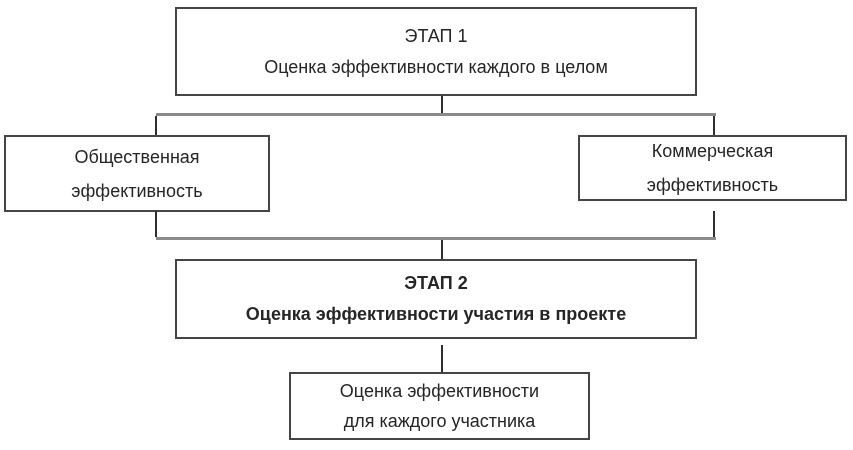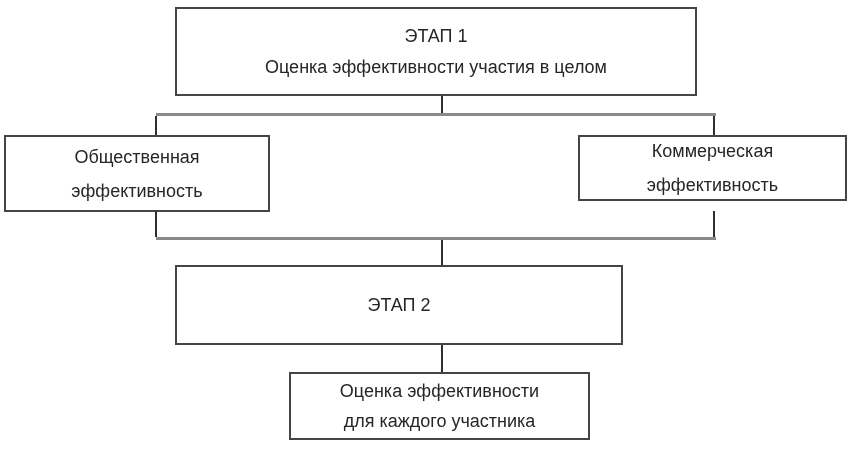--- a/index.html
+++ b/index.html
@@ -26,21 +26,21 @@
     align-items: center;
     text-align: center;
     color: var(--text, #262626);
     font-size: 18px;
   }
   .box .line { line-height: 31px; white-space: nowrap; }
   .box-stage1      { left: 175px; top: 7px;   width: 522px; height: 89px; }
   .box-social      { left: 4px;   top: 135px; width: 266px; height: 77px; justify-content: center; }
   .box-social .line, .box-commercial .line { line-height: 34px; }
   .box-commercial  { left: 578px; top: 135px; width: 269px; height: 66px; }
-  .box-stage2      { left: 175px; top: 265px; width: 448px; height: 80px; }
+  .box-stage2      { left: 175px; top: 259px; width: 522px; height: 80px; font-weight: bold; }
   .box-participant { left: 289px; top: 372px; width: 301px; height: 68px; }
   .box-participant .line { line-height: 30px; }
   .vline {
     position: absolute;
     width: 2px;
     background: var(--connector-v, #2f2f2f);
   }
   .hline {
     position: absolute;
     height: 3px;
@@ -56,21 +56,21 @@
   .v-to-stage2    { left: 441px; top: 240px; height: 25px; }
   .v-stage2-down  { left: 441px; top: 345px; height: 27px; }
 </style>
 </head>
 <body>
 
 <div class="stage-canvas">
 
   <div class="box box-stage1">
     <div class="line">ЭТАП 1</div>
-    <div class="line">Оценка эффективности участия в целом</div>
+    <div class="line">Оценка эффективности каждого в целом</div>
   </div>
 
   <div class="vline v-stage1-down"></div>
   <div class="hline h-branch"></div>
   <div class="vline v-to-social"></div>
   <div class="vline v-to-commerc"></div>
 
   <div class="box box-social">
     <div class="line">Общественная</div>
     <div class="line">эффективность</div>
@@ -81,20 +81,21 @@
     <div class="line">эффективность</div>
   </div>
 
   <div class="vline v-from-social"></div>
   <div class="vline v-from-commerc"></div>
   <div class="hline h-merge"></div>
   <div class="vline v-to-stage2"></div>
 
   <div class="box box-stage2">
     <div class="line">ЭТАП 2</div>
+    <div class="line">Оценка эффективности участия в проекте</div>
   </div>
 
   <div class="vline v-stage2-down"></div>
 
   <div class="box box-participant">
     <div class="line">Оценка эффективности</div>
     <div class="line">для каждого участника</div>
   </div>
 
 </div>

